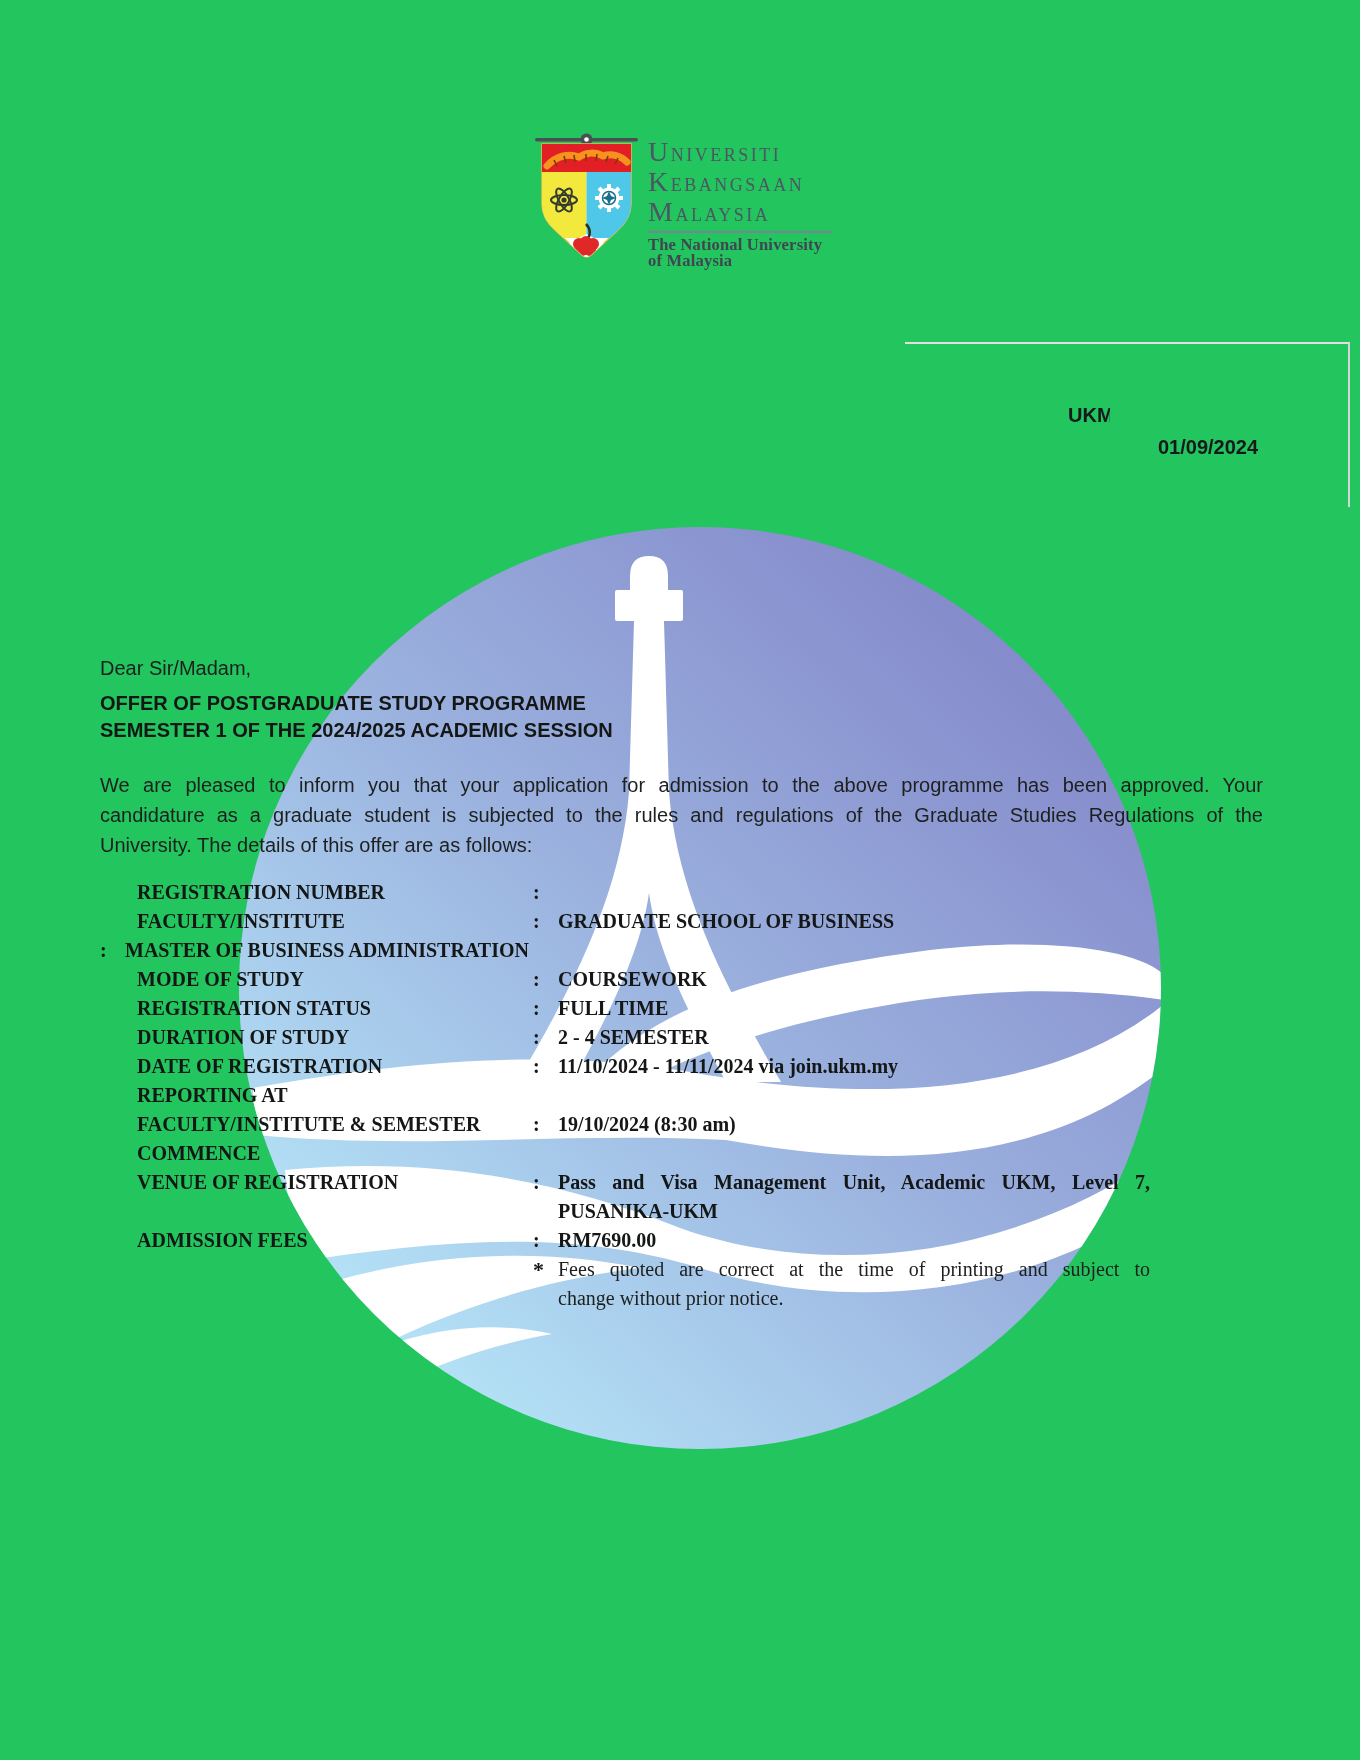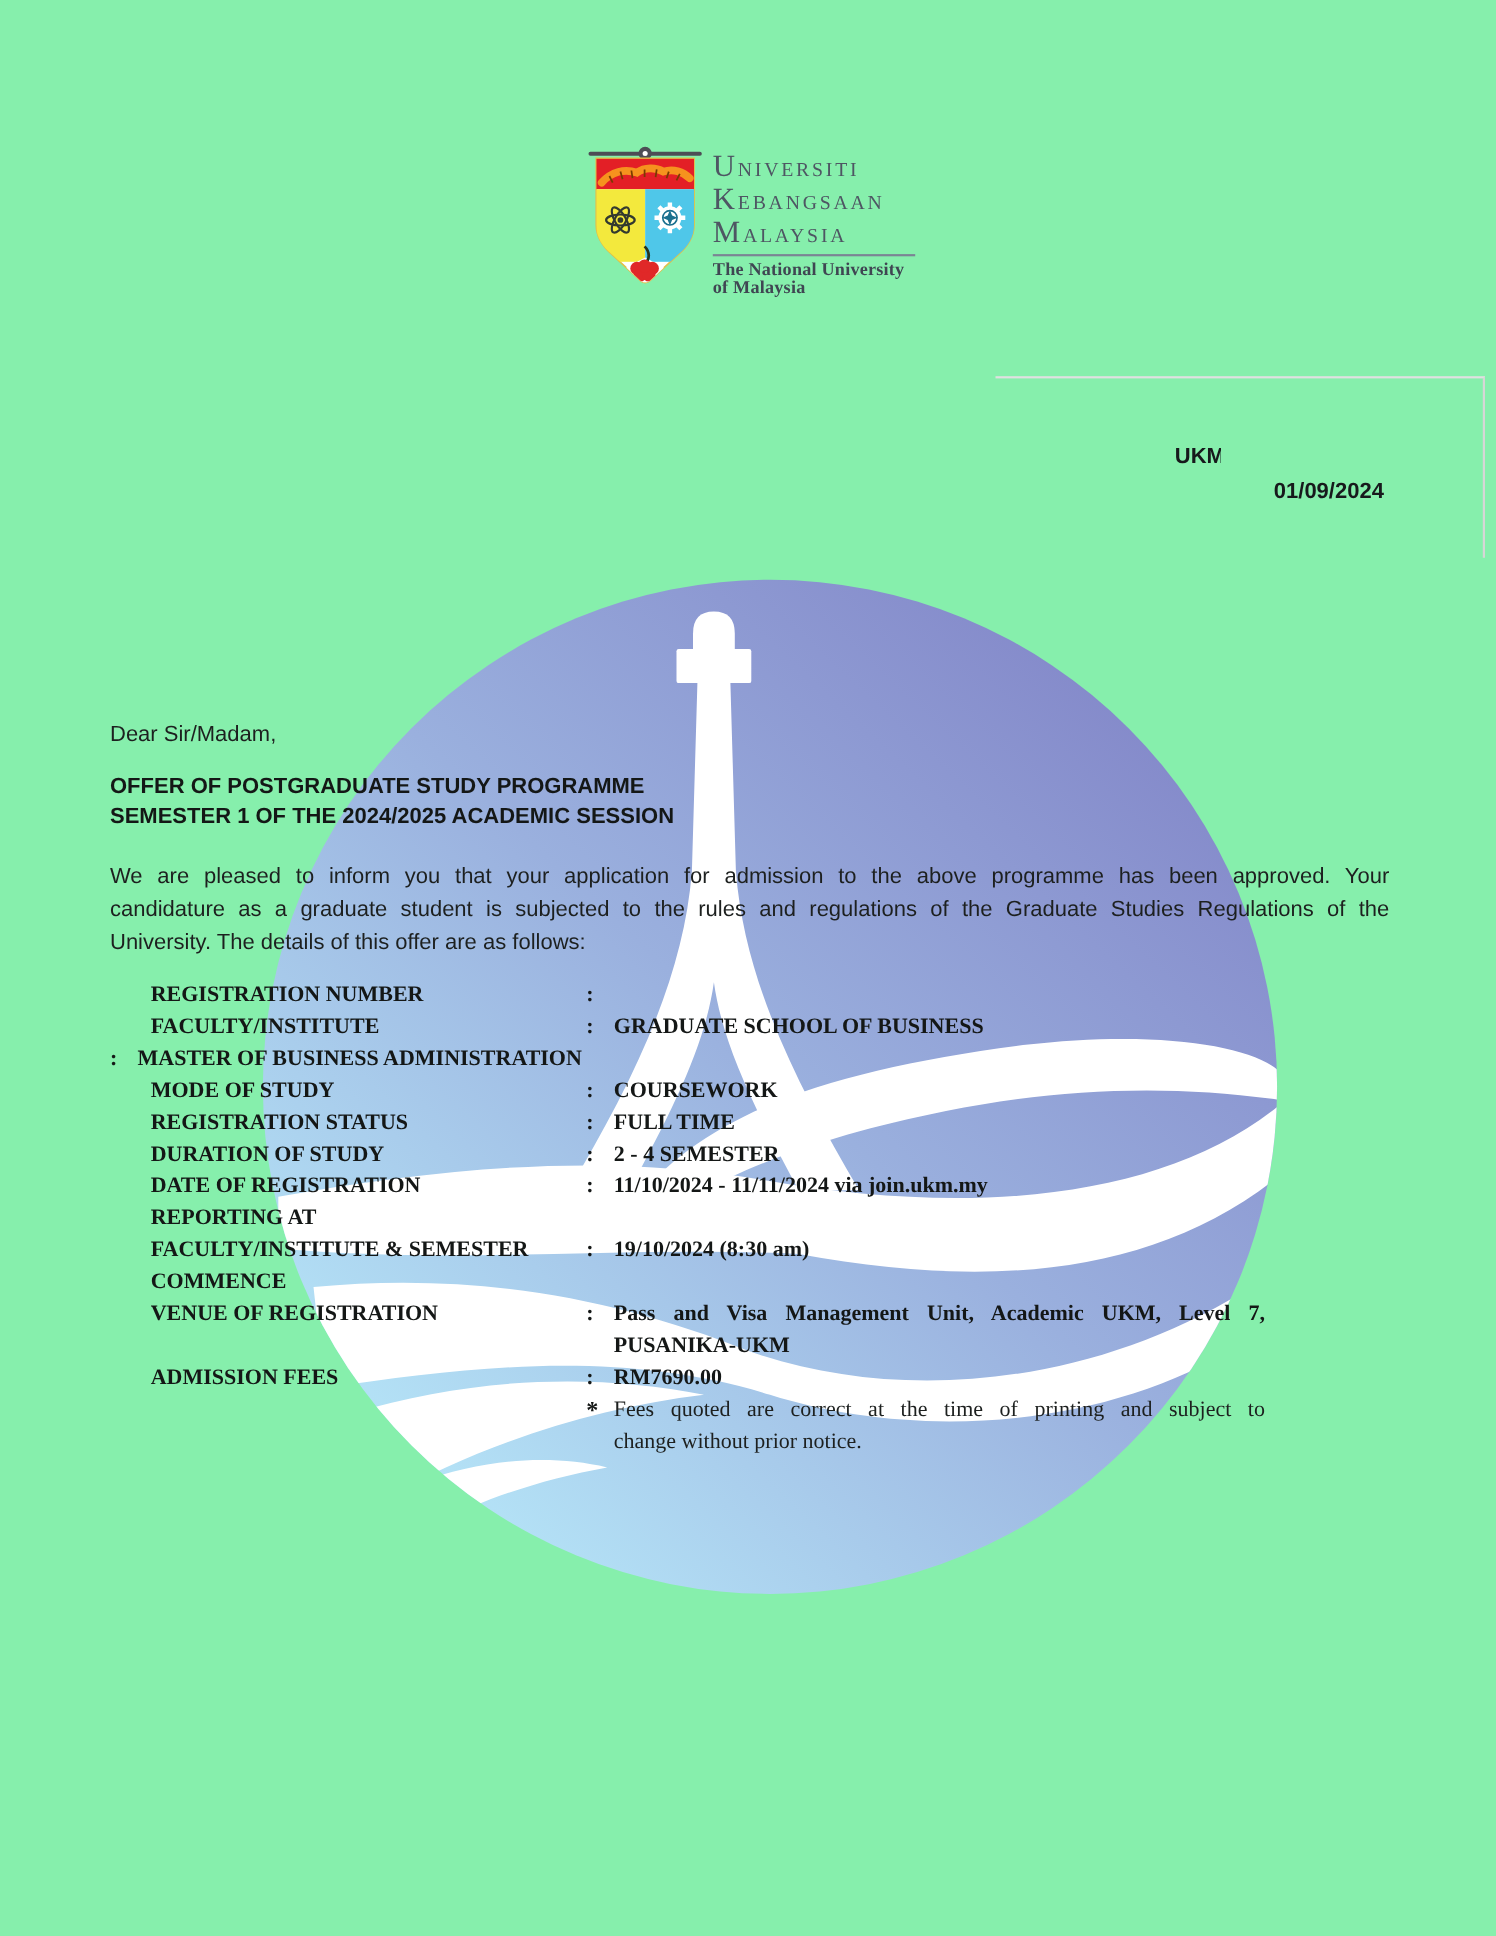--- a/index.html
+++ b/index.html
@@ -1,17 +1,17 @@
 <!DOCTYPE html>
 <html><head>
 <meta charset="utf-8">
 <style>
   html,body{margin:0;padding:0;background:#ffffff;}
   .page{
-    position:relative;width:1360px;height:1760px;background:#86efac;overflow:hidden;
+    position:relative;width:1360px;height:1760px;background:#22c55e;overflow:hidden;
     font-family:"Liberation Sans",sans-serif;color:#1d201f;
   }
   .wm{position:absolute;left:0;top:0;}
   
   .crest{position:absolute;left:534px;top:126px;}
   .lh-text{position:absolute;left:648px;top:137px;}
   .lh-word{height:30px;line-height:30px;color:#4e5663;font-family:"Liberation Serif",serif;letter-spacing:2.5px;white-space:nowrap;}
   .lh-word .init{font-size:28px;}
   .lh-word .rest{font-size:18px;}
   .lh-divider{margin-top:4px;width:184px;height:2px;background:#7b8494;}
@@ -19,21 +19,21 @@
     font-size:16.5px;line-height:15.5px;color:#3f4652;letter-spacing:.2px;}
   
   .ref-code{position:absolute;left:1068px;top:404px;width:42px;overflow:hidden;white-space:nowrap;
     font-weight:bold;font-size:20px;color:#17191c;}
   .ref-date{position:absolute;left:1158px;top:436px;font-weight:bold;font-size:20px;color:#17191c;}
   .artifact{position:absolute;left:905px;top:342px;width:443px;height:163px;
     border-top:2px solid #e0e0e0;border-right:2px solid #d6d6d6;}
   
   .letter{position:absolute;left:100px;top:654px;width:1163px;font-size:20px;}
   .salutation{line-height:28px;}
-  .subject{margin-top:20px;font-weight:bold;line-height:27px;color:#141716;}
+  .subject{margin-top:8px;font-weight:bold;line-height:27px;color:#141716;}
   .intro{margin-top:26px;line-height:30px;}
   .intro .jline{text-align:justify;text-align-last:justify;}
   .details{margin-top:18px;font-family:Liberation Serif, serif;}
   .drow{display:flex;line-height:29px;}
   .drow .lbl{width:396px;margin-left:37px;font-weight:bold;color:#141716;}
   .drow .cln{width:25px;font-weight:bold;color:#141716;}
   .drow .val{width:592px;font-weight:bold;color:#141716;}
   .drow .val .jl,.drow .note .jl{text-align:justify;text-align-last:justify;}
   .offset1{margin-top:29px;}
   .drow .note{width:592px;font-weight:normal;color:#1d201f;}

